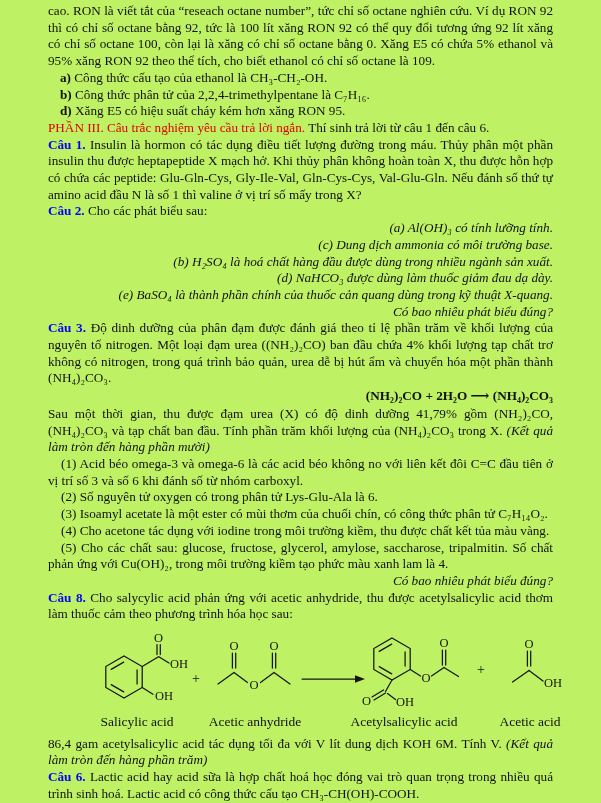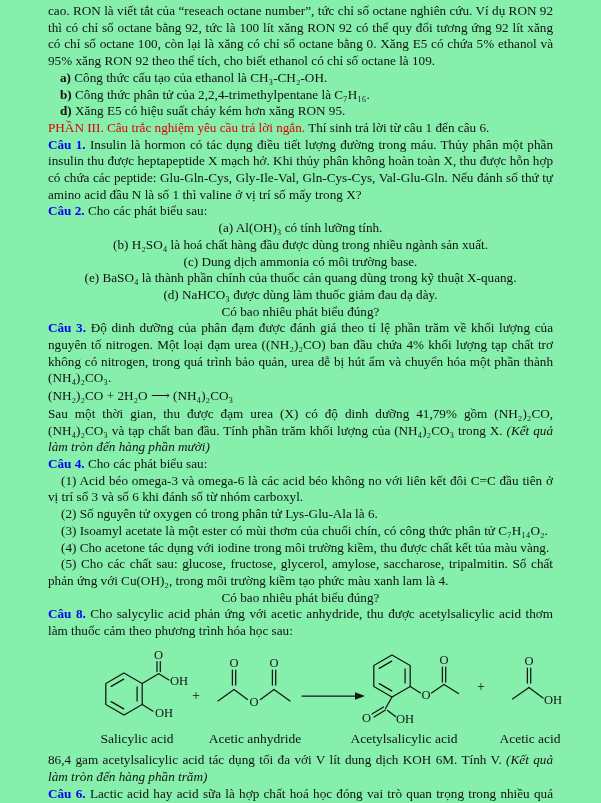--- a/index.html
+++ b/index.html
@@ -1,36 +1,36 @@
 <!DOCTYPE html>
 <html style="--red: #e10000; --blue: #0404f0;"><head>
 <meta charset="utf-8">
 <style>
   html,body{margin:0;padding:0;background:#fff;}
   .page{
     position:relative;
     width:601px;height:803px;
     box-sizing:border-box;
     padding:3px 48px 0 48px;
-    background:#86efac;
+    background:#bef264;
     font-family:"Liberation Serif","DejaVu Serif",serif;
     font-size:13.2px;
     line-height:16.7px;
     color:#111;
     overflow:hidden;
   }
   p{margin:0;padding:0;text-align:justify;}
-  .plain{text-align:center;}
+  .plain{text-align:right;font-style:italic;}
   b{font-weight:bold;}
   .red{color:var(--red,#e00000);font-weight:normal;}
   .blue{color:var(--blue,#0000ee);font-weight:bold;}
   .abcd{padding-left:12px;text-align:justify;}
   .abcd b{color:#111;}
   .ind{text-indent:13px;}
-  .center{text-align:left;margin:1px 0;}
+  .center{text-align:right;margin:1px 0;font-weight:bold;}
   .note{font-style:italic;}
   .scheme-wrap{margin:2px 0 0 26px;}
   svg text{
     font-family:"Liberation Serif","DejaVu Serif",serif;
     fill:#111;
     stroke:none;
   }
   .atom{font-size:12.5px;}
   .cmpd{font-size:13.5px;}
   .plus-sign{font-size:14px;}
@@ -45,31 +45,30 @@
   <div class="abcd"><b>a)</b><span> Công thức cấu tạo của ethanol là CH₃-CH₂-OH.</span></div>
   <div class="abcd"><b>b)</b><span> Công thức phân tử của 2,2,4-trimethylpentane là C₇H₁₆.</span></div>
   <div class="abcd"><b>d)</b><span> Xăng E5 có hiệu suất cháy kém hơn xăng RON 95.</span></div>
 
   <p><b class="red">PHẦN III. Câu trắc nghiệm yêu cầu trả lời ngắn.</b><span> Thí sinh trả lời từ câu 1 đến câu 6.</span></p>
 
   <p><b class="blue">Câu 1.</b><span> Insulin là hormon có tác dụng điều tiết lượng đường trong máu. Thủy phân một phần insulin thu được heptapeptide X mạch hở. Khi thủy phân không hoàn toàn X, thu được hỗn hợp có chứa các peptide: Glu-Gln-Cys, Gly-Ile-Val, Gln-Cys-Cys, Val-Glu-Gln. Nếu đánh số thứ tự amino acid đầu N là số 1 thì valine ở vị trí số mấy trong X?</span></p>
 
   <p><b class="blue">Câu 2.</b><span> Cho các phát biểu sau:</span></p>
   <p class="plain">(a) Al(OH)₃ có tính lưỡng tính.</p>
+  <p class="plain">(c) Dung dịch ammonia có môi trường base.</p>
   <p class="plain">(b) H₂SO₄ là hoá chất hàng đầu được dùng trong nhiều ngành sản xuất.</p>
-  <p class="plain">(c) Dung dịch ammonia có môi trường base.</p>
+  <p class="plain">(d) NaHCO₃ được dùng làm thuốc giảm đau dạ dày.</p>
   <p class="plain">(e) BaSO₄ là thành phần chính của thuốc cản quang dùng trong kỹ thuật X-quang.</p>
-  <p class="plain">(d) NaHCO₃ được dùng làm thuốc giảm đau dạ dày.</p>
   <p class="plain">Có bao nhiêu phát biểu đúng?</p>
 
   <p><b class="blue">Câu 3.</b><span> Độ dinh dưỡng của phân đạm được đánh giá theo tỉ lệ phần trăm về khối lượng của nguyên tố nitrogen. Một loại đạm urea ((NH₂)₂CO) ban đầu chứa 4% khối lượng tạp chất trơ không có nitrogen, trong quá trình bảo quản, urea dễ bị hút ẩm và chuyển hóa một phần thành (NH₄)₂CO₃.</span></p>
   <p class="center">(NH₂)₂CO + 2H₂O ⟶ (NH₄)₂CO₃</p>
   <p><span>Sau một thời gian, thu được đạm urea (X) có độ dinh dưỡng 41,79% gồm (NH₂)₂CO, (NH₄)₂CO₃ và tạp chất ban đầu. Tính phần trăm khối lượng của (NH₄)₂CO₃ trong X. </span><span class="note">(Kết quả làm tròn đến hàng phần mười)</span></p>
 
-  <p><b class="blue">Câu 4.</b><span> Cho các phát biểu sau:</span></p>
   <p class="ind">(1) Acid béo omega-3 và omega-6 là các acid béo không no với liên kết đôi C=C đầu tiên ở vị trí số 3 và số 6 khi đánh số từ nhóm carboxyl.</p>
   <p class="ind">(2) Số nguyên tử oxygen có trong phân tử Lys-Glu-Ala là 6.</p>
   <p class="ind">(3) Isoamyl acetate là một ester có mùi thơm của chuối chín, có công thức phân tử C₇H₁₄O₂.</p>
   <p class="ind">(4) Cho acetone tác dụng với iodine trong môi trường kiềm, thu được chất kết tủa màu vàng.</p>
   <p class="ind">(5) Cho các chất sau: glucose, fructose, glycerol, amylose, saccharose, tripalmitin. Số chất phản ứng với Cu(OH)₂, trong môi trường kiềm tạo phức màu xanh lam là 4.</p>
   <p class="plain">Có bao nhiêu phát biểu đúng?</p>
 
   <p><b class="blue">Câu 8.</b><span> Cho salycylic acid phản ứng với acetic anhydride, thu được acetylsalicylic acid thơm làm thuốc cảm theo phương trình hóa học sau:</span></p>
 
   <div class="scheme-wrap">

